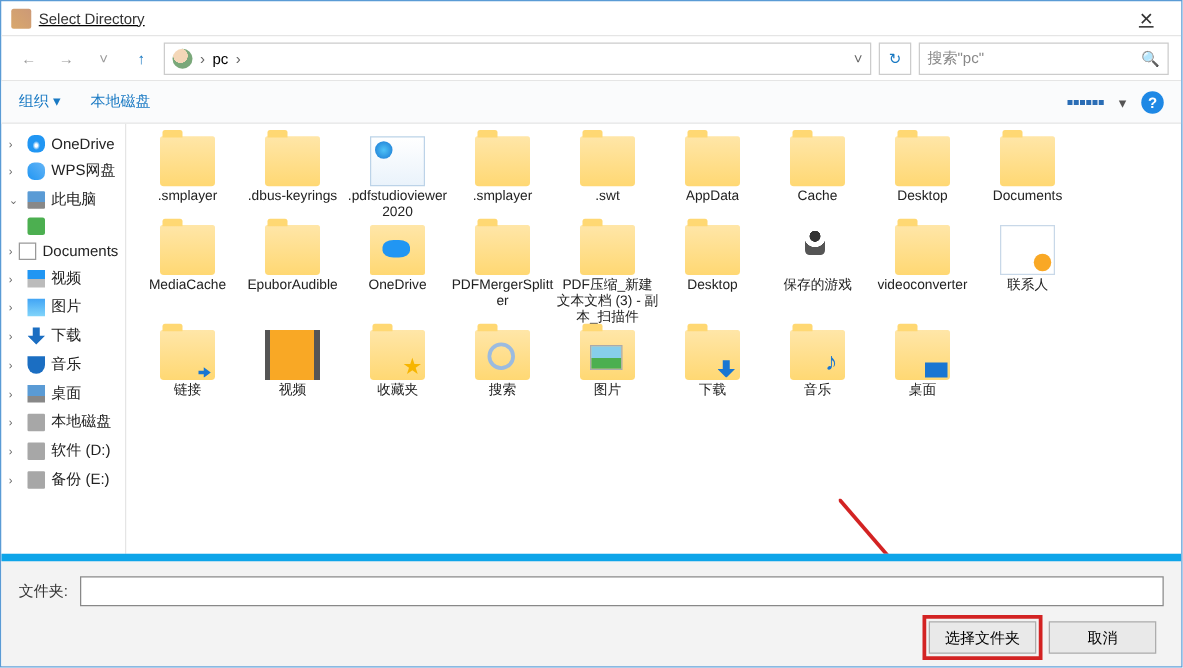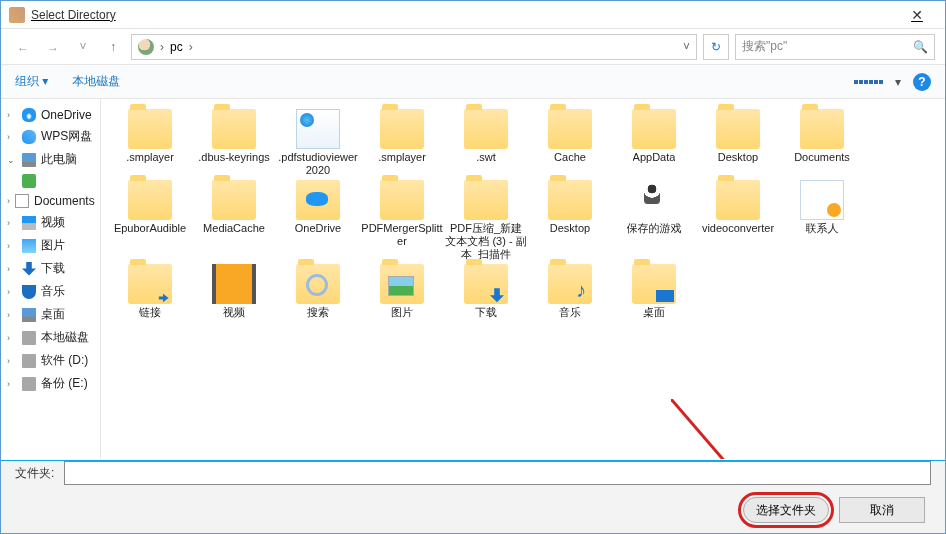--- a/index.html
+++ b/index.html
@@ -70,27 +70,27 @@
 .f-desk::after { content:""; position:absolute; right:2px; bottom:2px; width:18px; height:12px; background:#1976D2; }
 .f-game { background:#fff; position:relative; }
 .f-game::before { content:""; position:absolute; left:12px; top:4px; width:16px; height:20px; background:radial-gradient(circle at 50% 25%,#333 25%,#fff 27%,#fff 50%,#555 52%); border-radius:40% 40% 20% 20%; }
 .f-cont { background:#fff; border:1px solid #c8d8e8; position:relative; }
 .f-cont::after { content:""; position:absolute; right:2px; bottom:2px; width:14px; height:14px; background:#F9A825; border-radius:50%; }
 
 
 .arrow { position:absolute; left:570px; top:300px; width:150px; height:160px; pointer-events:none; }
 
 
-.footer { position: absolute; bottom: 0; left: 0; right: 0; background:#f3f3f3; border-top:1px solid #0ea5e9; padding: 0 14px 10px; }
+.footer { position: absolute; bottom: 0; left: 0; right: 0; background:#f3f3f3; border-top:6px solid #0ea5e9; padding: 12px 14px 10px; }
 .frow1 { display:flex; align-items:center; gap:10px; margin-bottom:12px; }
 .frow1 label { color:#333; }
 .frow1 input { flex:1; height:24px; border:1px solid #888; padding:0 4px; }
 .frow2 { display:flex; justify-content:flex-end; gap:10px; padding-right: 6px; }
 .btn { min-width:86px; height:26px; border:1px solid #adadad; background:#e9e9e9; cursor:pointer; }
-.btn.primary-box { outline: 3px solid #d32323; outline-offset: 2px; border-radius: 13px; }
+.btn.primary-box { outline: 3px solid #d32323; outline-offset: 2px; }
 </style>
 </head>
 <body>
 
 <div class="titlebar">
   <div class="app-icon"></div>
   <div class="title">Select Directory</div>
   <div class="close">✕</div>
 </div>
 
@@ -222,41 +222,41 @@
       <div class="item">
         <div class="fico f-folder"></div>
         <div class="lbl">.smplayer</div>
       </div>
       <div class="item">
         <div class="fico f-folder"></div>
         <div class="lbl">.swt</div>
       </div>
       <div class="item">
         <div class="fico f-folder"></div>
+        <div class="lbl">AppData</div>
+      </div>
+      <div class="item">
+        <div class="fico f-folder"></div>
         <div class="lbl">Cache</div>
       </div>
       <div class="item">
         <div class="fico f-folder"></div>
-        <div class="lbl">AppData</div>
-      </div>
-      <div class="item">
-        <div class="fico f-folder"></div>
         <div class="lbl">Desktop</div>
       </div>
       <div class="item">
         <div class="fico f-folder"></div>
         <div class="lbl">Documents</div>
       </div>
       <div class="item">
         <div class="fico f-folder"></div>
+        <div class="lbl">MediaCache</div>
+      </div>
+      <div class="item">
+        <div class="fico f-folder"></div>
         <div class="lbl">EpuborAudible</div>
-      </div>
-      <div class="item">
-        <div class="fico f-folder"></div>
-        <div class="lbl">MediaCache</div>
       </div>
       <div class="item">
         <div class="fico f-one"></div>
         <div class="lbl">OneDrive</div>
       </div>
       <div class="item">
         <div class="fico f-folder"></div>
         <div class="lbl">PDFMergerSplitter</div>
       </div>
       <div class="item">
@@ -279,20 +279,24 @@
         <div class="fico f-cont"></div>
         <div class="lbl">联系人</div>
       </div>
       <div class="item">
         <div class="fico f-folder f-link"></div>
         <div class="lbl">链接</div>
       </div>
       <div class="item">
         <div class="fico f-vid"></div>
         <div class="lbl">视频</div>
+      </div>
+      <div class="item">
+        <div class="fico f-folder f-fav"></div>
+        <div class="lbl">收藏夹</div>
       </div>
       <div class="item">
         <div class="fico f-folder f-search"></div>
         <div class="lbl">搜索</div>
       </div>
       <div class="item">
         <div class="fico f-folder f-pic"></div>
         <div class="lbl">图片</div>
       </div>
       <div class="item">

